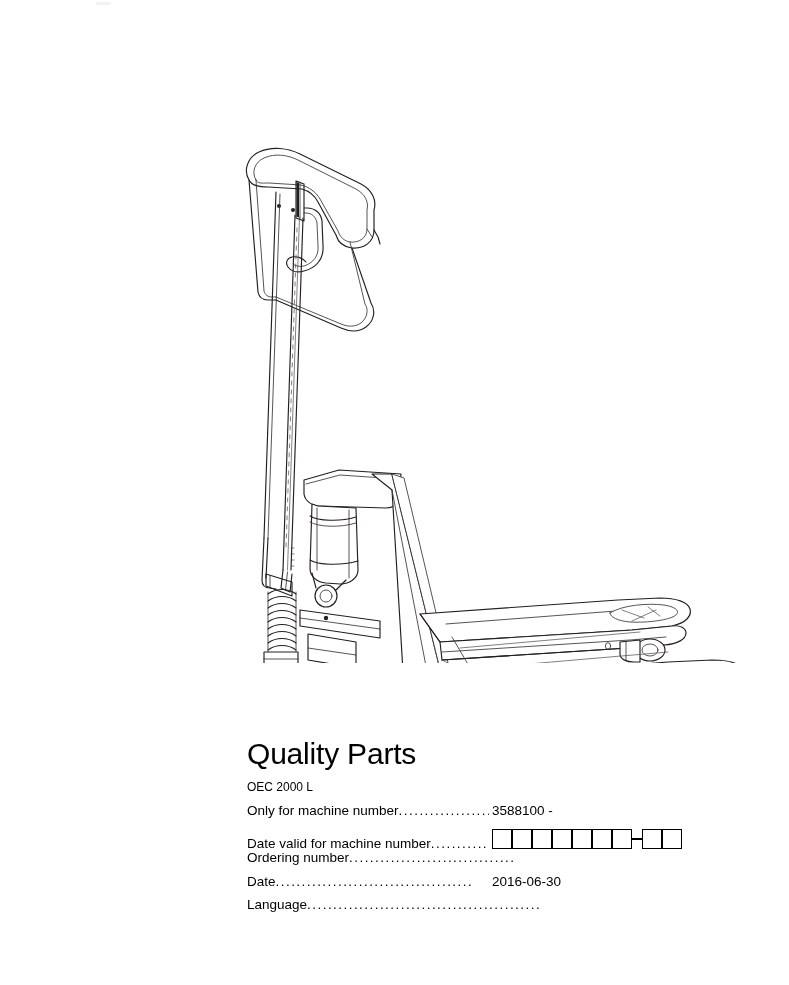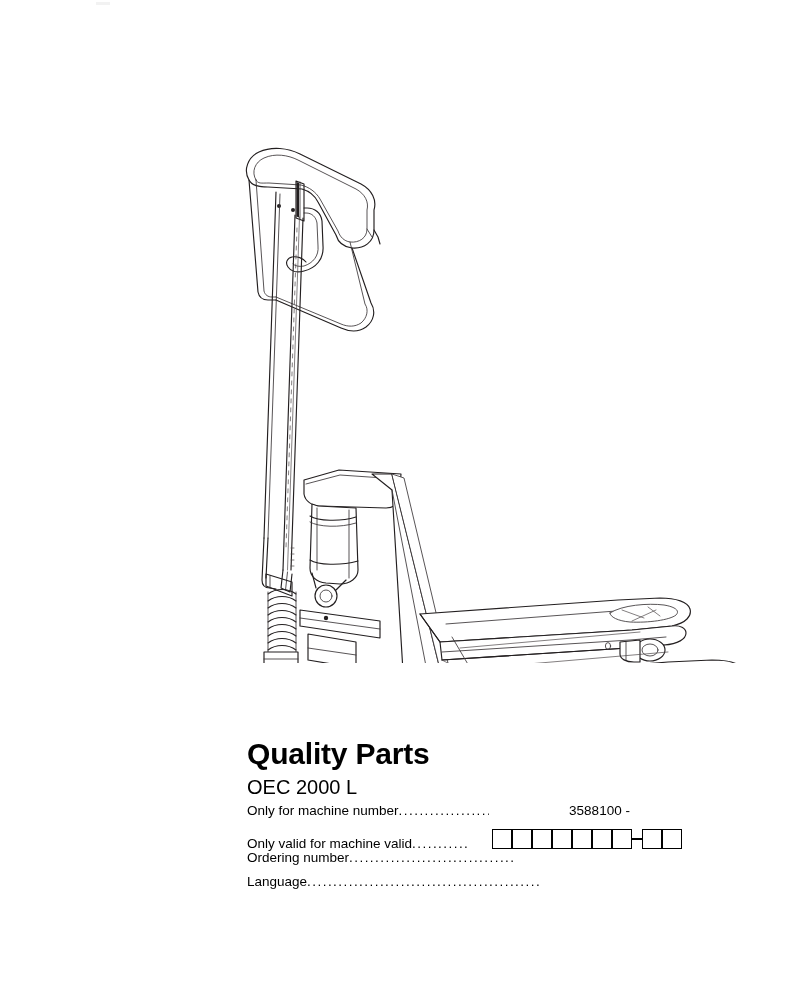--- a/index.html
+++ b/index.html
@@ -50,28 +50,28 @@
 
   
   #titleblock {
     position: absolute;
     left: 247px;
     top: 737px;
     width: 460px;
   }
   #doc-title {
     font-size: 30px;
-    font-weight: bold;
+    font-weight: normal;
     letter-spacing: -0.2px;
     line-height: 34px;
     margin: 0 0 6px 0;
     white-space: nowrap;
   }
   #model-name {
-    font-size: 20px;
+    font-size: 12px;
     line-height: 20px;
     margin: 0 0 6px 0;
     white-space: nowrap;
   }
 
   .spec-row {
     display: flex;
     align-items: baseline;
     height: 23.5px;
     font-size: 13.5px;
@@ -84,21 +84,21 @@
     flex: 1 1 auto;
     overflow: hidden;
     white-space: nowrap;
     letter-spacing: 1.45px;
     margin-right: 3px;
     font-size: 13.5px;
   }
   .spec-value {
     flex: 0 0 auto;
     width: 215px;
-    text-align: center;
+    text-align: left;
   }
   .spec-value.pad {
     padding-left: 4px;
   }
 
   
   .boxrow {
     display: flex;
     align-items: center;
     height: 22px;
@@ -355,21 +355,21 @@
   <h1 id="doc-title">Quality Parts</h1>
   <div id="model-name">OEC 2000 L</div>
 
   <div class="spec-row">
     <span class="spec-label">Only for machine number</span>
     <span class="spec-leader">....................</span>
     <span class="spec-value">3588100 -</span>
   </div>
 
   <div class="spec-row">
-    <span class="spec-label">Only valid for machine valid </span>
+    <span class="spec-label">Date valid for machine number </span>
     <span class="spec-leader">...........</span>
     <span class="spec-value">
       <span class="boxrow">
         <span class="boxgroup g1">
           <span class="mnbox"></span>
           <span class="mnbox"></span>
           <span class="mnbox"></span>
           <span class="mnbox"></span>
           <span class="mnbox"></span>
           <span class="mnbox"></span>
@@ -382,19 +382,24 @@
         </span>
       </span>
     </span>
   </div>
 
   <div class="spec-row">
     <span class="spec-label">Ordering number </span>
     <span class="spec-leader">................................</span>
   </div>
 
+  <div class="spec-row">
+    <span class="spec-label">Date </span>
+    <span class="spec-leader">......................................</span>
+    <span class="spec-value">2016-06-30</span>
+  </div>
 
   <div class="spec-row">
     <span class="spec-label">Language</span>
     <span class="spec-leader">.............................................</span>
   </div>
 
 </div>
 
 </body></html>

